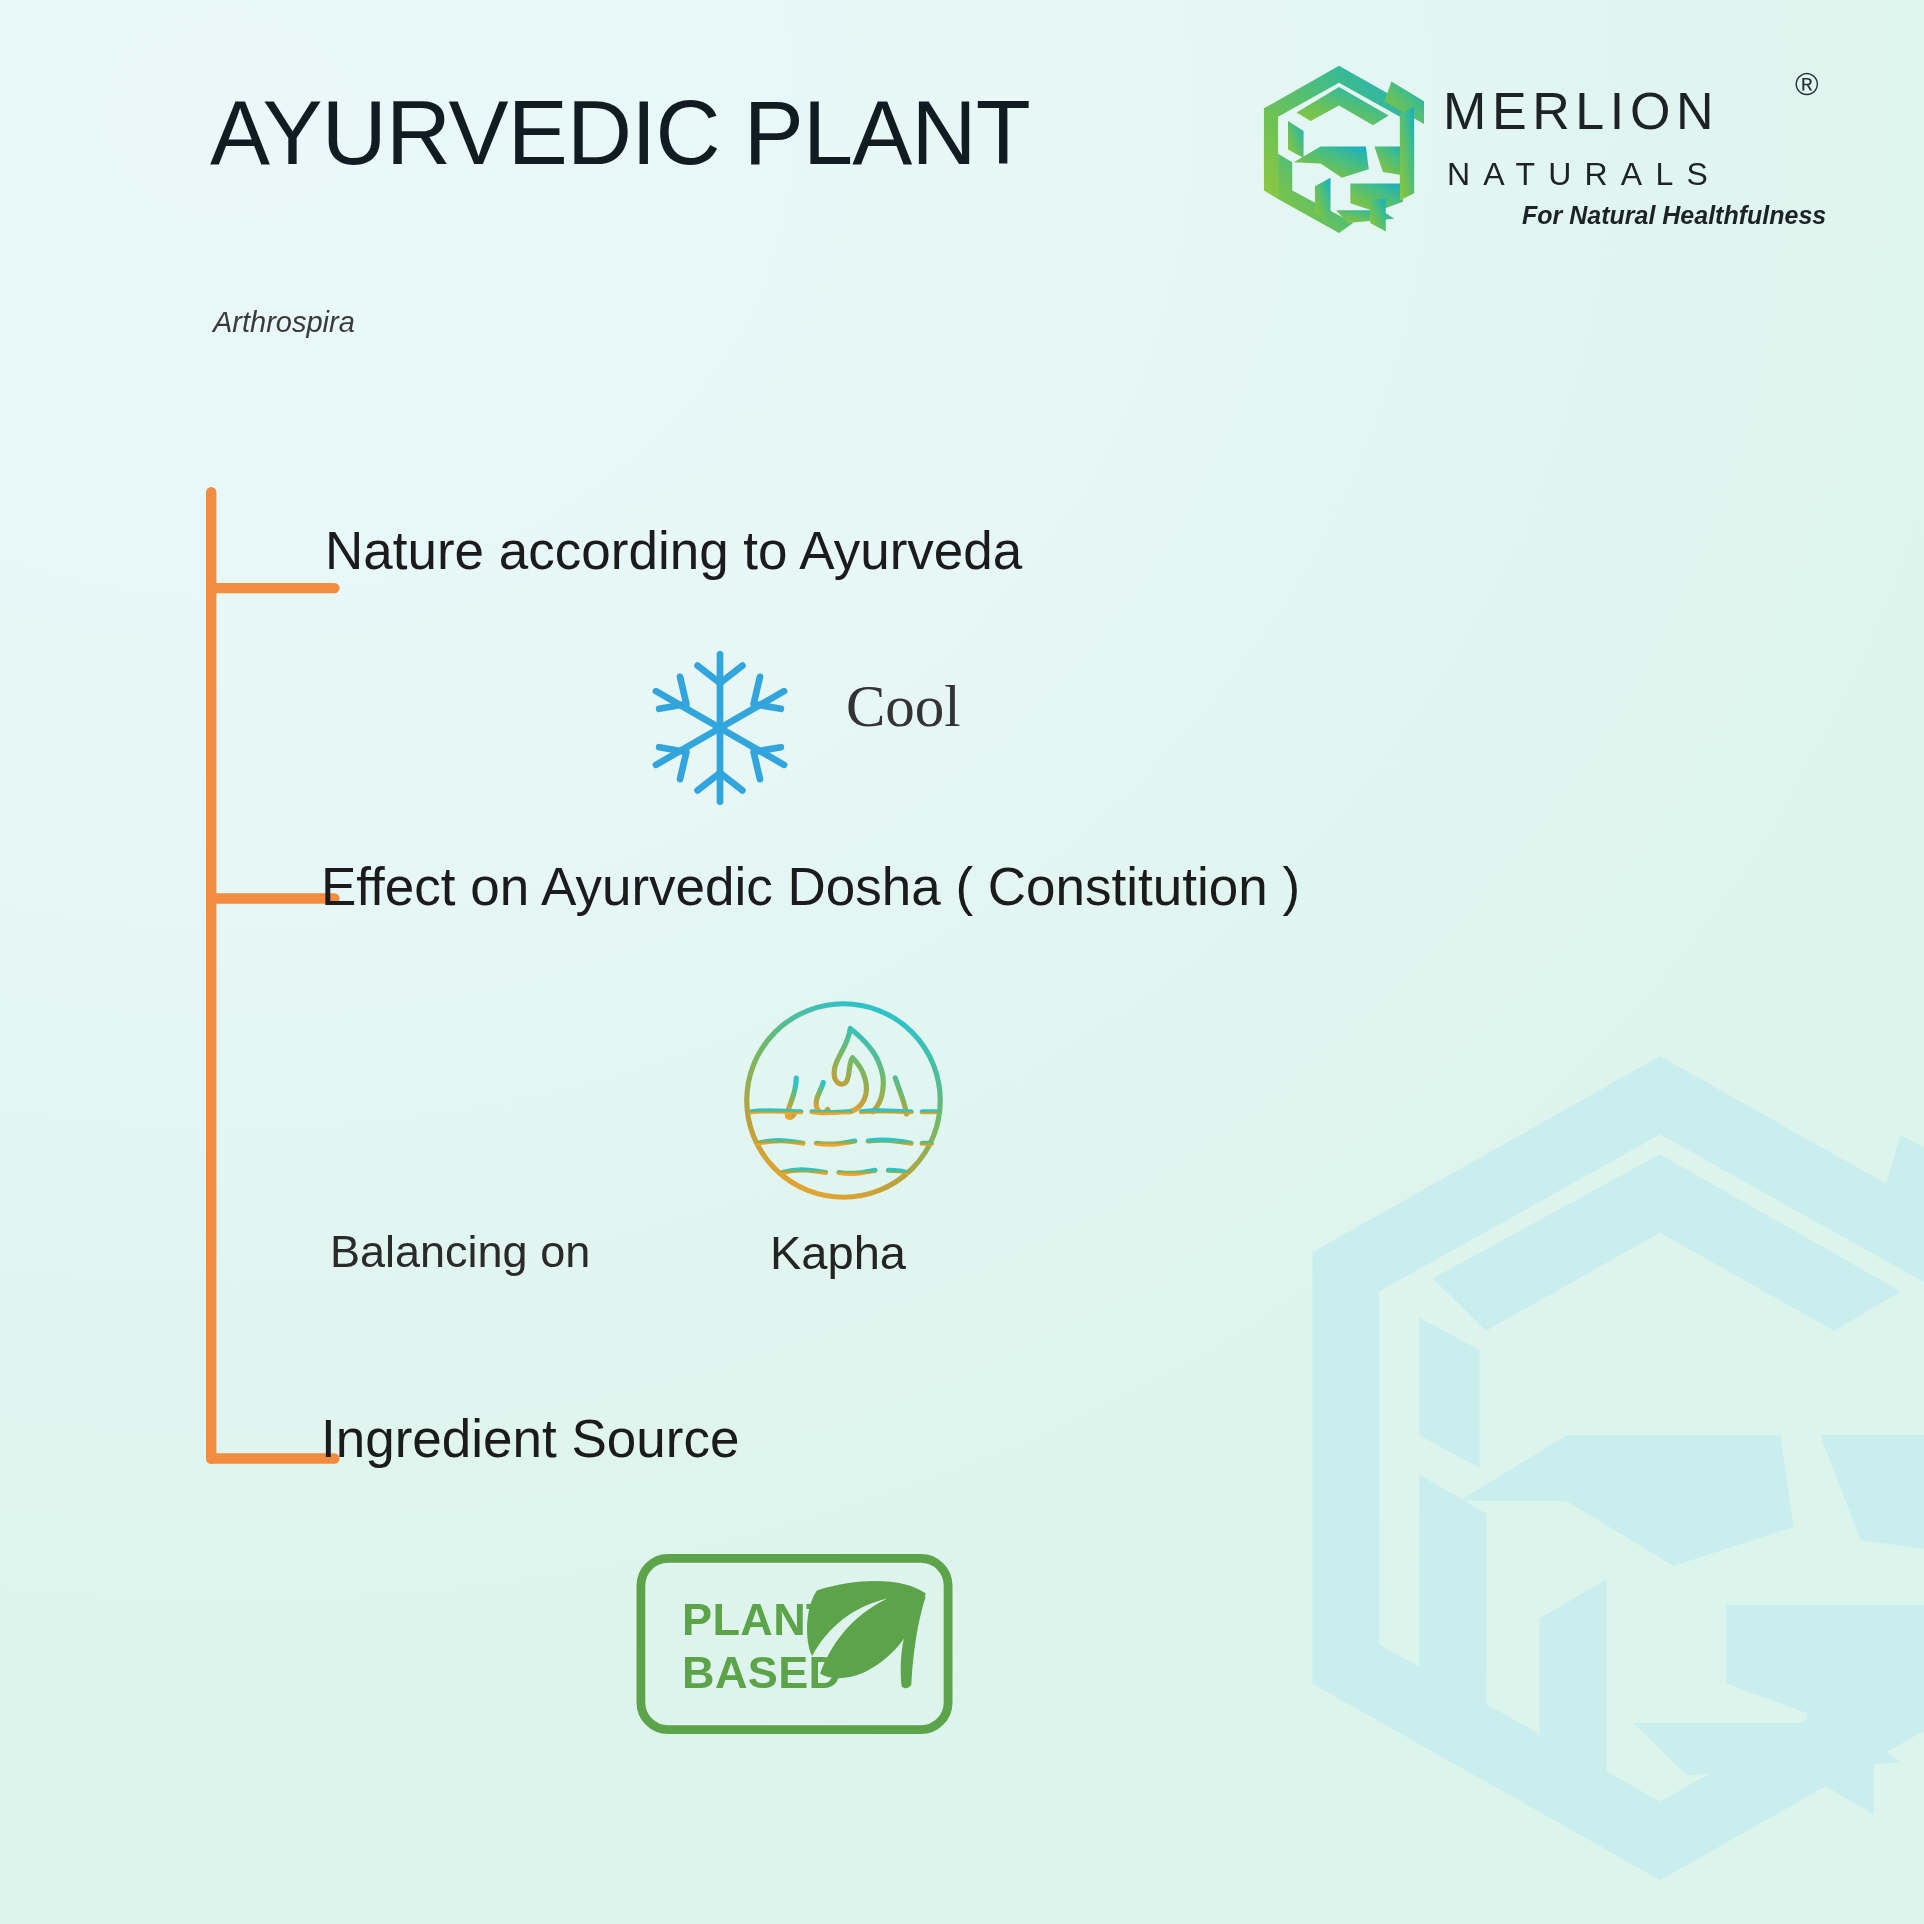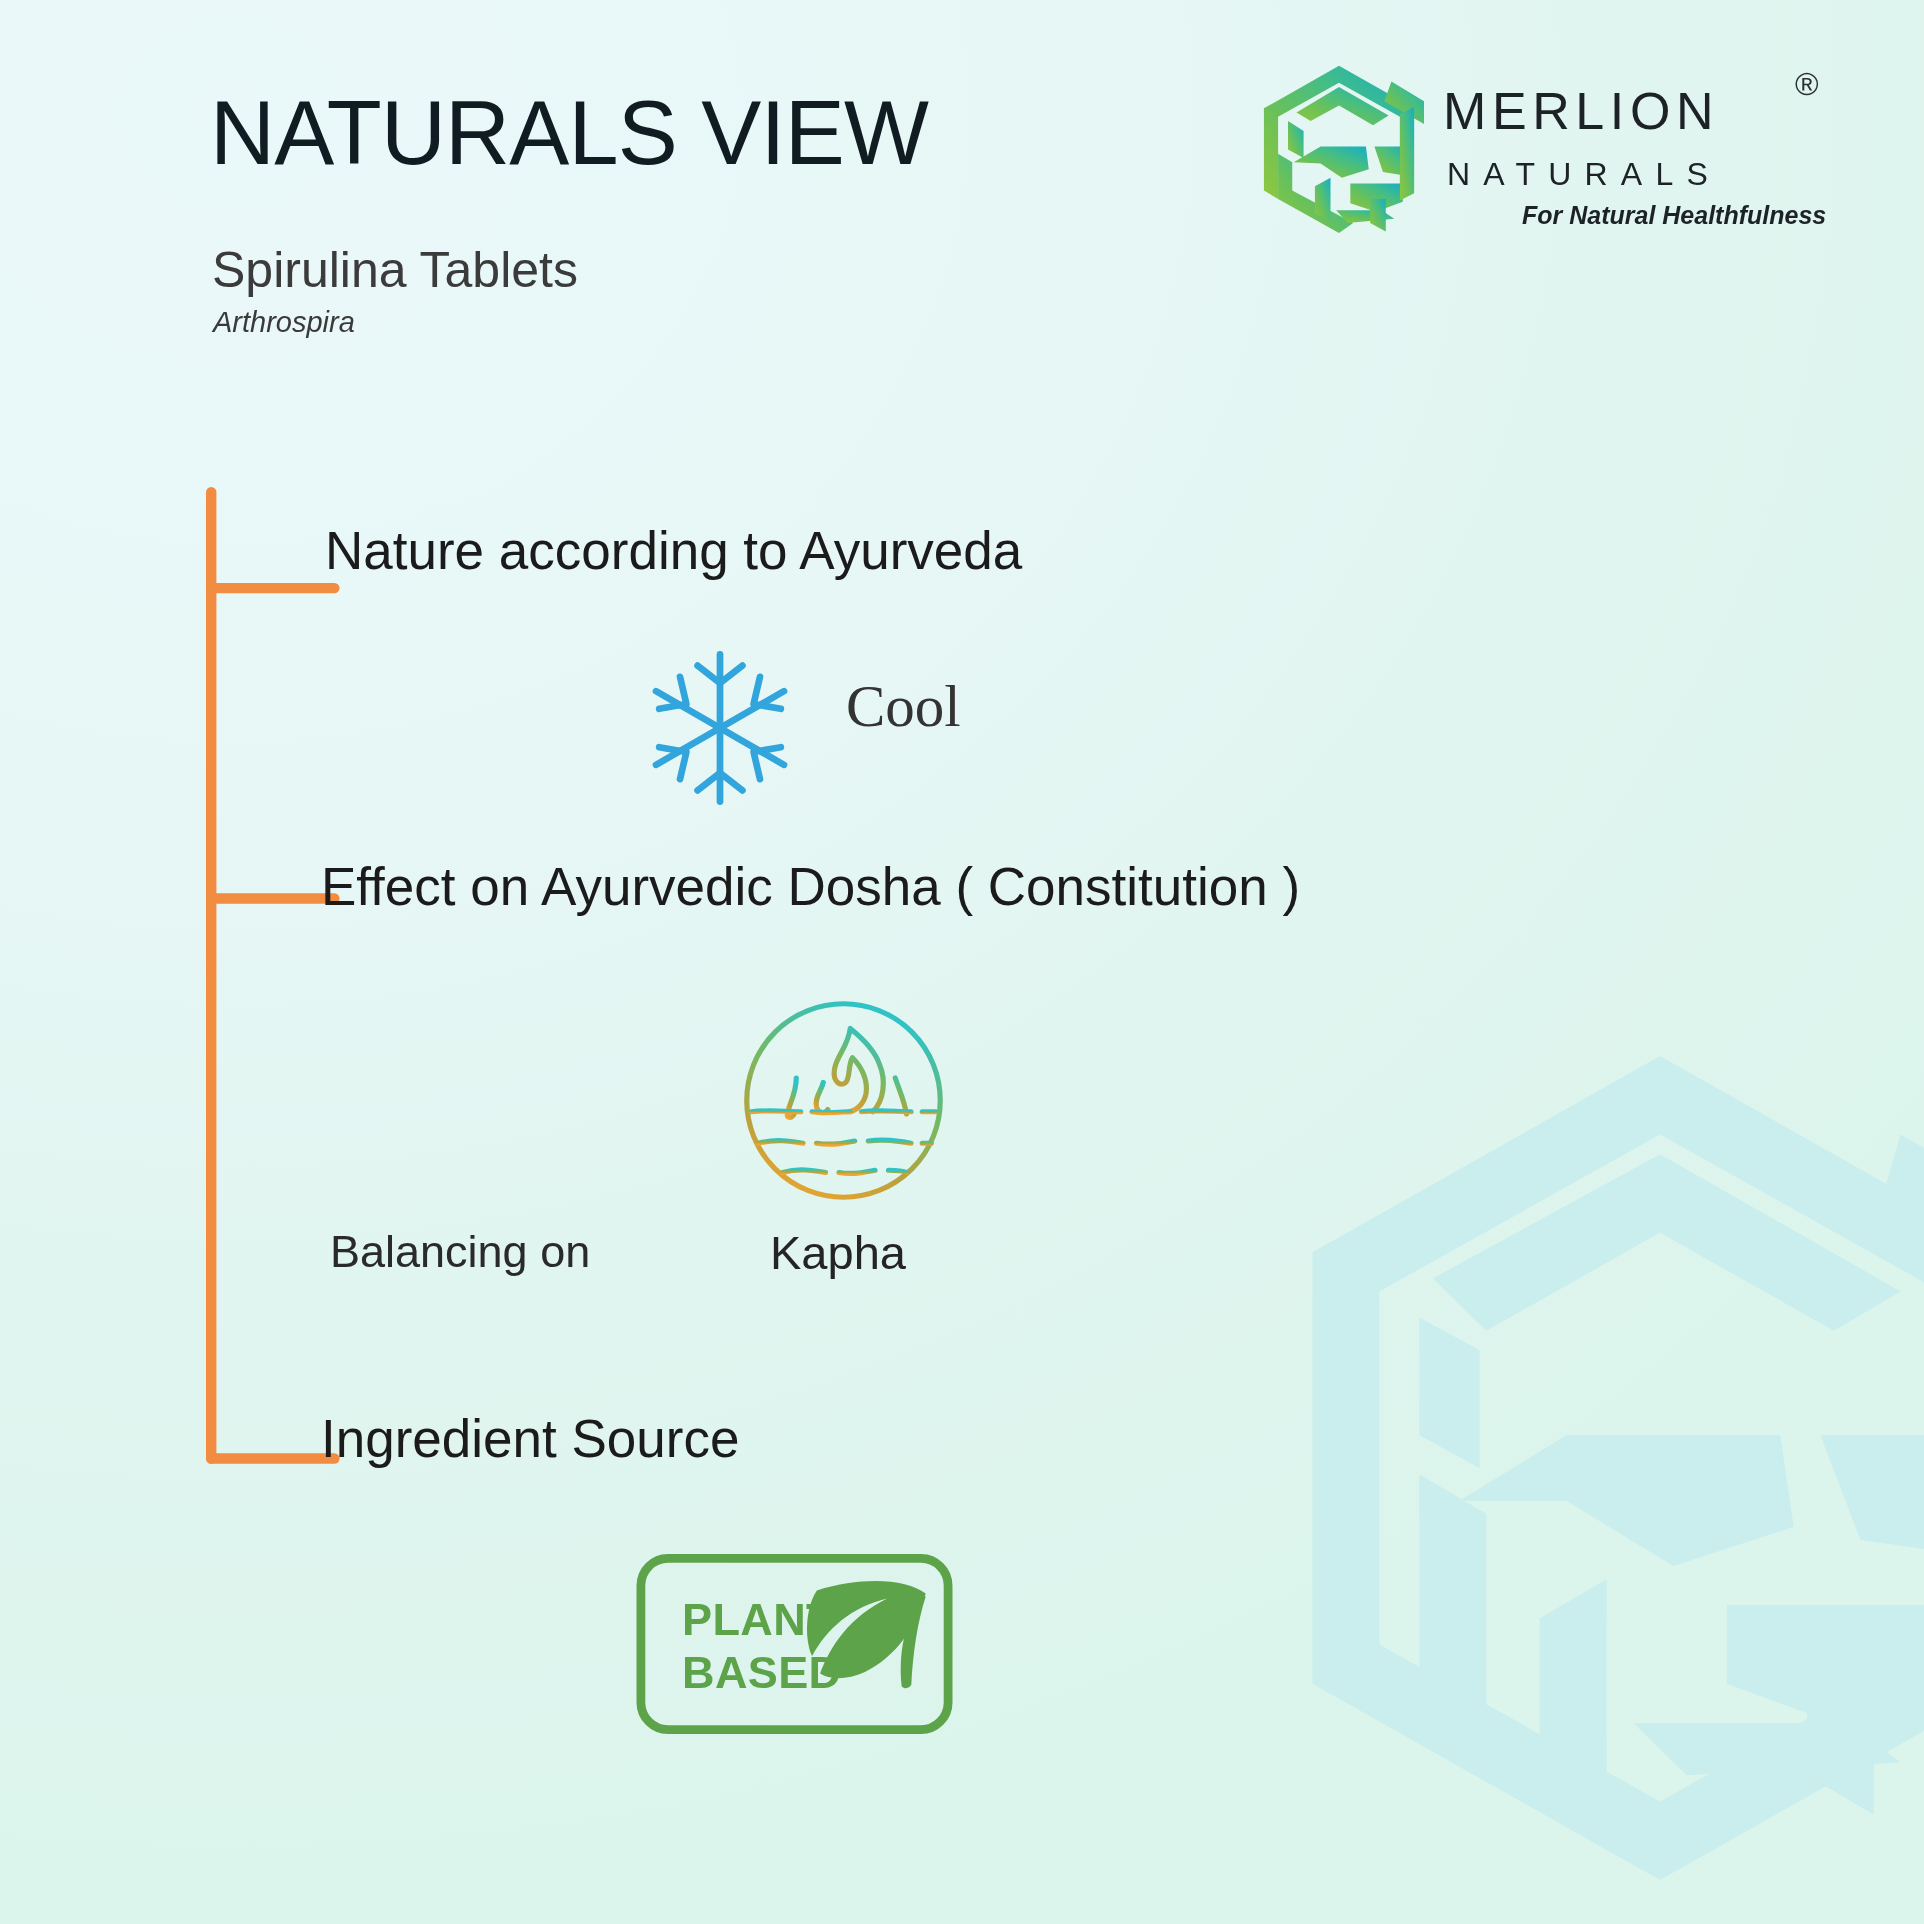--- a/index.html
+++ b/index.html
@@ -141,22 +141,21 @@
         <path d="M42 88 L52 82 L52 112 L42 106 Z"></path>
         <path d="M56 104 L88 104 L96 110 L64 112 Z"></path>
         <path d="M70 86 L104 86 L104 98 L86 104 L70 98 Z"></path>
         <path d="M82 96 L92 96 L92 118 L82 112 Z"></path>
         <path d="M84 60 L108 60 L104 78 L90 76 Z"></path>
         <path d="M96 14 L120 28 L120 44 L92 28 Z"></path>
       </g>
     </svg>
   </div>
 
-  <div id="title">NATURALS VIEW</div>
-  <div id="subtitle">Spirulina Tablets</div>
+  <div id="title">AYURVEDIC PLANT</div>
   <div id="latin">Arthrospira</div>
 
   <div id="logo">
     <div id="logo-mark">
       <svg viewBox="0 0 120 120" width="176" height="170">
         <defs>
           <linearGradient id="lg" x1="0" y1="1" x2="1" y2="0">
             <stop offset="0%" stop-color="#8ec740"></stop>
             <stop offset="35%" stop-color="#6cc157"></stop>
             <stop offset="65%" stop-color="#43bd87"></stop>

